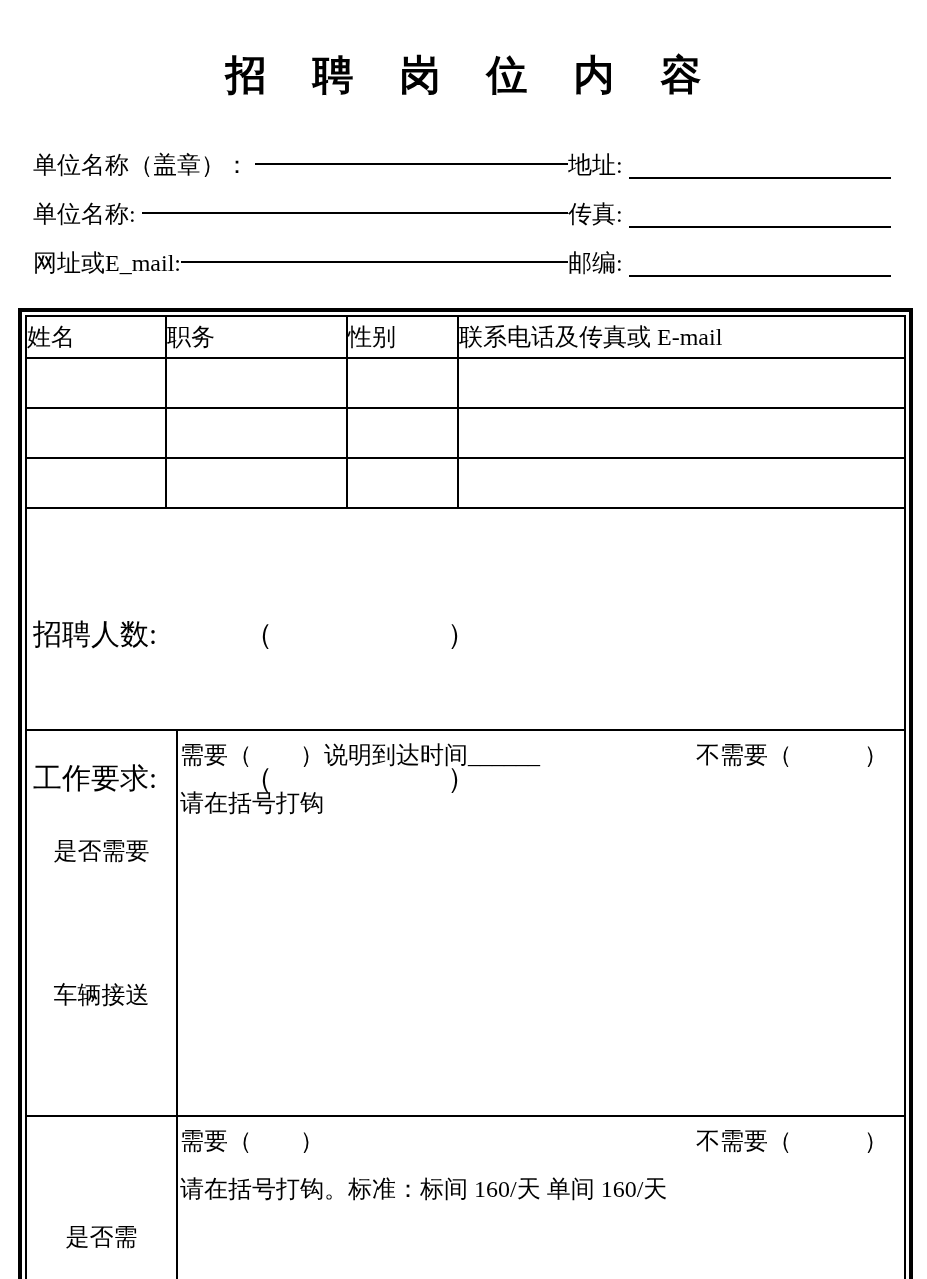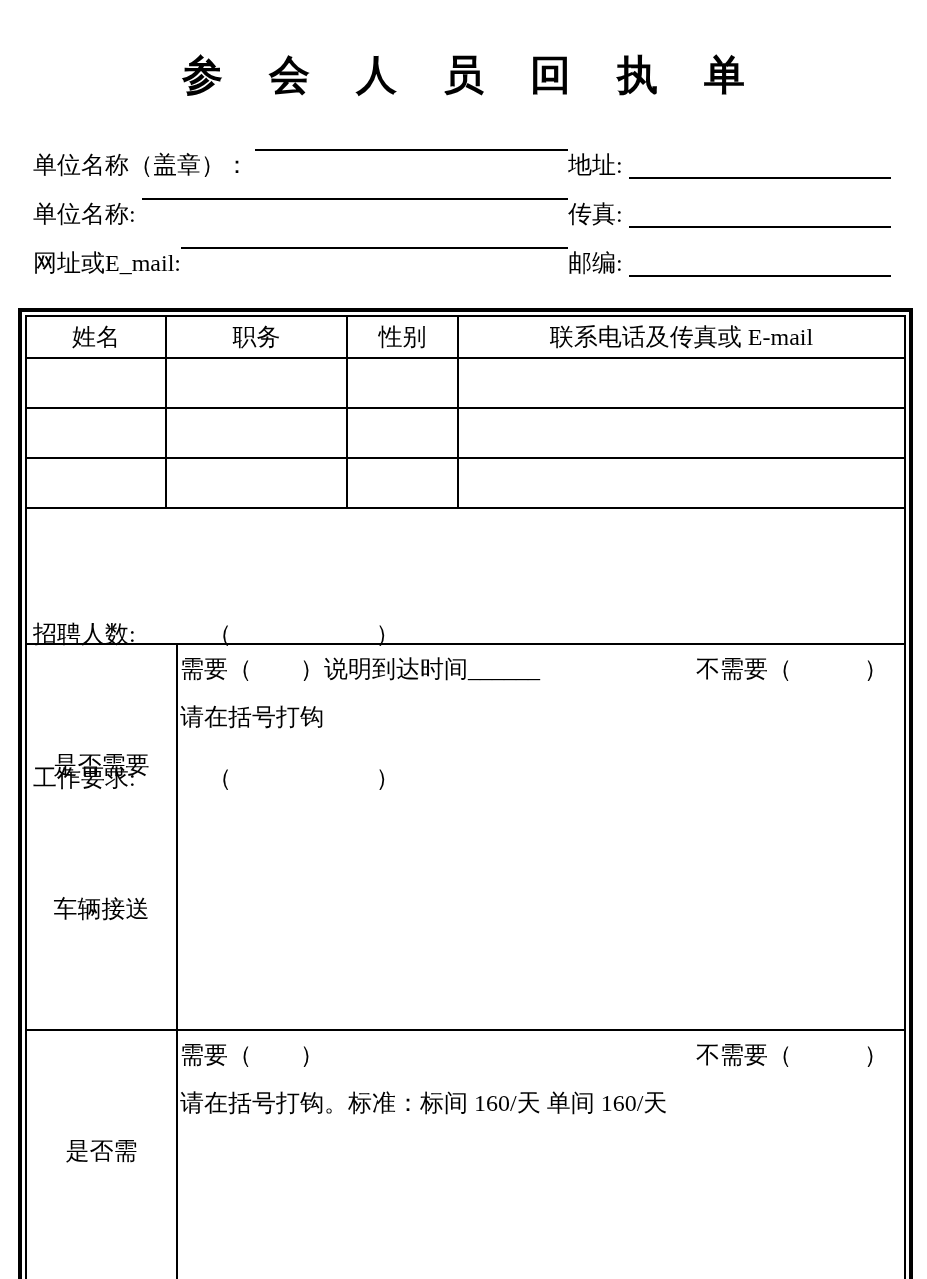--- a/index.html
+++ b/index.html
@@ -16,64 +16,64 @@
     margin:0;padding-top:48px;
     text-align:center;
     font-size:41px;font-weight:bold;
     letter-spacing:46px;text-indent:46px;
     white-space:nowrap;
   }
 
   
   .form-rows{margin:30px 36px 0 33px;}
   .frow{display:flex;align-items:flex-end;height:49px;font-size:24px;}
-  .fleft{width:535px;display:flex;align-items:flex-start;}
+  .fleft{width:535px;display:flex;align-items:center;}
   .flabel{white-space:pre;line-height:33px;}
   .fline{flex:1;height:0;border-bottom:2px solid #000;margin-bottom:3px;}
 
   
   .tbl-outer{
     margin:28px 14px 0 18px;
     border:4px solid #000;
     padding:3px;
   }
   .tbl-inner{border:2px solid #000;}
   table{border-collapse:collapse;width:100%;table-layout:fixed;font-size:24px;}
   td{padding:0;}
 
   .t1 td{border-right:2px solid #000;border-bottom:2px solid #000;}
   .t1 td:last-child{border-right:none;}
-  .t1 .thead td{height:40px;text-align:center;vertical-align:middle;border-radius:9px;}
+  .t1 .thead td{height:40px;vertical-align:middle;border-radius:9px;}
   .t1 .erow td{height:48px;}
 
   .merged{
-    height:136px;box-sizing:border-box;
+    height:222px;box-sizing:border-box;
     border-bottom:2px solid #000;
     padding:5px 8px 0 6px;
-    font-size:24px;line-height:48px;
+    font-size:29px;line-height:48px;
     white-space:pre-wrap;
   }
 
   .t2 tr{height:96px;}
   .t2 tr + tr td{border-top:2px solid #000;}
   .t2 .lcell{
     width:150px;border-right:2px solid #000;
     text-align:center;vertical-align:middle;line-height:48px;
     white-space:pre;
   }
   .t2 .rcell{vertical-align:top;padding:0 10px 0 2px;line-height:48px;}
   .t2 .l1{display:flex;justify-content:space-between;white-space:pre;padding-right:6px;}
   .t2 .l2{white-space:pre-wrap;}
 </style>
 </head>
 <body>
 
 <div class="page">
 
-  <h1 class="title">参会人员回执单</h1>
+  <h1 class="title">招聘岗位内容</h1>
 
   <div class="form-rows">
     <div class="frow">
       <div class="fleft">
         <span class="flabel">单位名称（盖章）： </span>
         <span class="fline"></span>
       </div>
       <span class="flabel">地址: </span>
       <span class="fline"></span>
     </div>

